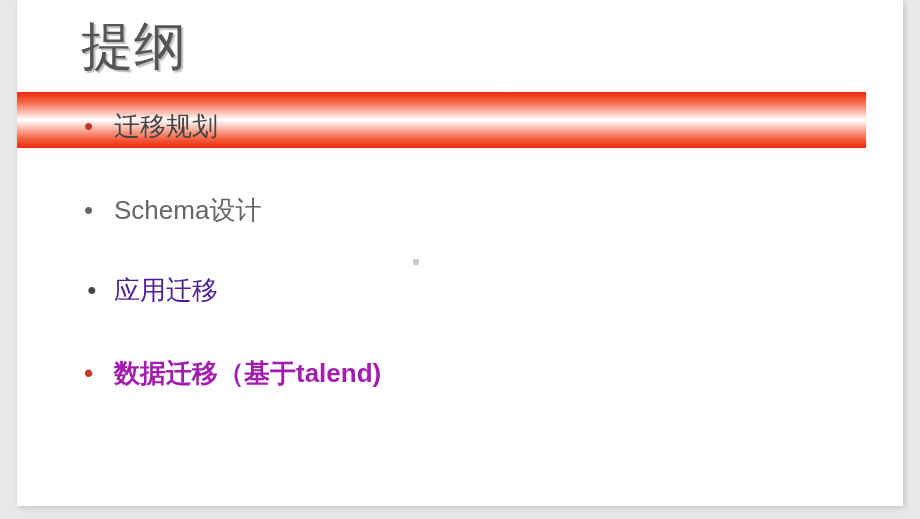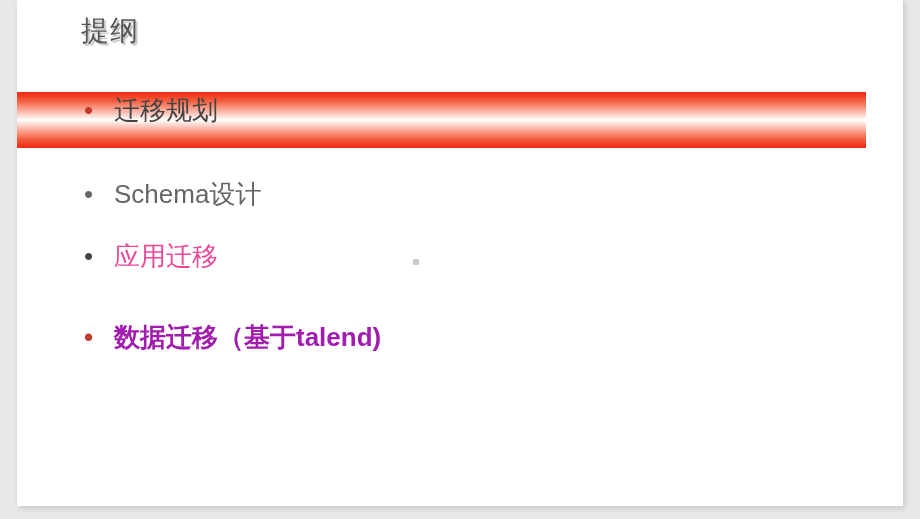--- a/index.html
+++ b/index.html
@@ -21,21 +21,21 @@
       top: 0;
       width: 886px;
       height: 506px;
       background: #ffffff;
       box-shadow: 2px 2px 6px rgba(0,0,0,0.15);
     }
     .title {
       position: absolute;
       left: 64px;
       top: 12px;
-      font-size: 28px;
+      font-size: 52px;
       color: #555555;
       text-shadow: 2px 2px 1px rgba(0,0,0,0.25);
       font-weight: 400;
       letter-spacing: 1px;
     }
     .highlight-bar {
       position: absolute;
       left: 0;
       top: 92px;
       width: 849px;
@@ -43,21 +43,21 @@
       background: linear-gradient(to bottom, 
         #e82a0f 0%, 
         #f55a3a 15%,
         #ffffff 50%, 
         #f55a3a 85%,
         #e82a0f 100%);
     }
     .list {
       position: absolute;
       left: 57px;
-      top: 94px;
+      top: 110px;
       list-style: none;
     }
     .list li {
       position: relative;
       padding-left: 40px;
       font-size: 26px;
       line-height: 1.3;
     }
     .list li::before {
       content: "•";
@@ -66,26 +66,27 @@
       top: 0;
       font-size: 26px;
     }
     .item-1 {
       color: #444444;
       margin-bottom: 50px;
     }
     .item-1::before { color: #c0392b; }
     .item-2 {
       color: #666666;
-      margin-bottom: 28px;
+      margin-bottom: 48px;
     }
     .item-2::before { color: #666666; }
     .item-3 {
-      color: #ec4899;
+      color: #4c1d95;
       margin-bottom: 48px;
+      font-family: Liberation Mono, monospace;
     }
     .item-3::before { color: #444444; }
     .item-4 {
       color: #a21caf;
       font-weight: 600;
     }
     .item-4::before { color: #c0392b; font-weight: 600; }
     .watermark-dot {
       position: absolute;
       left: 396px;

